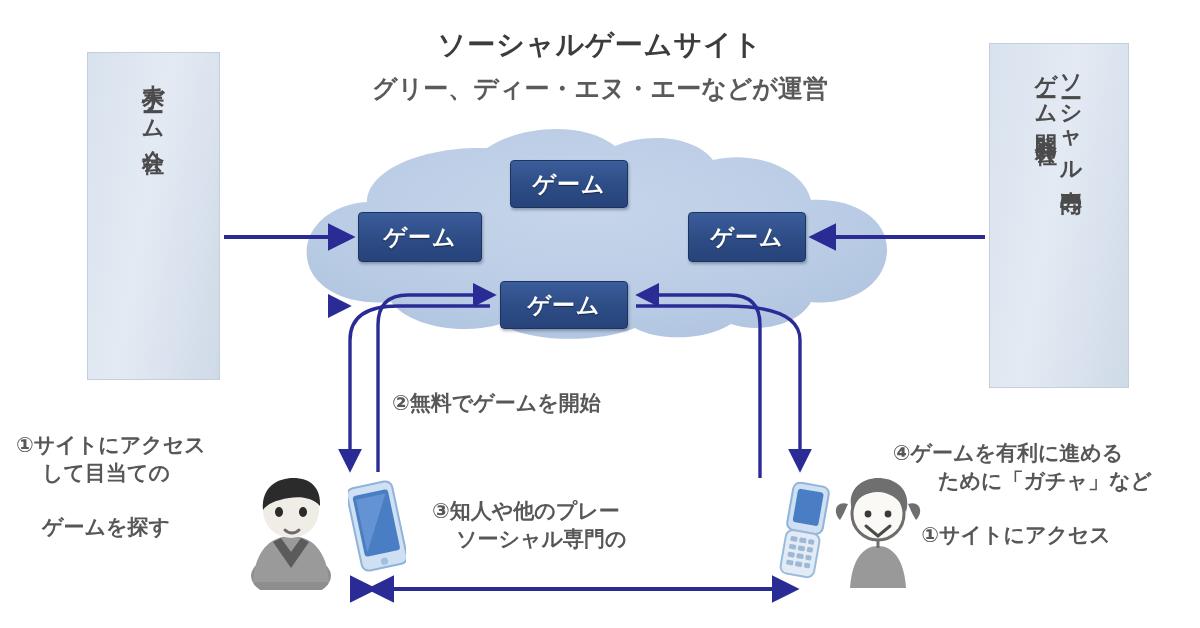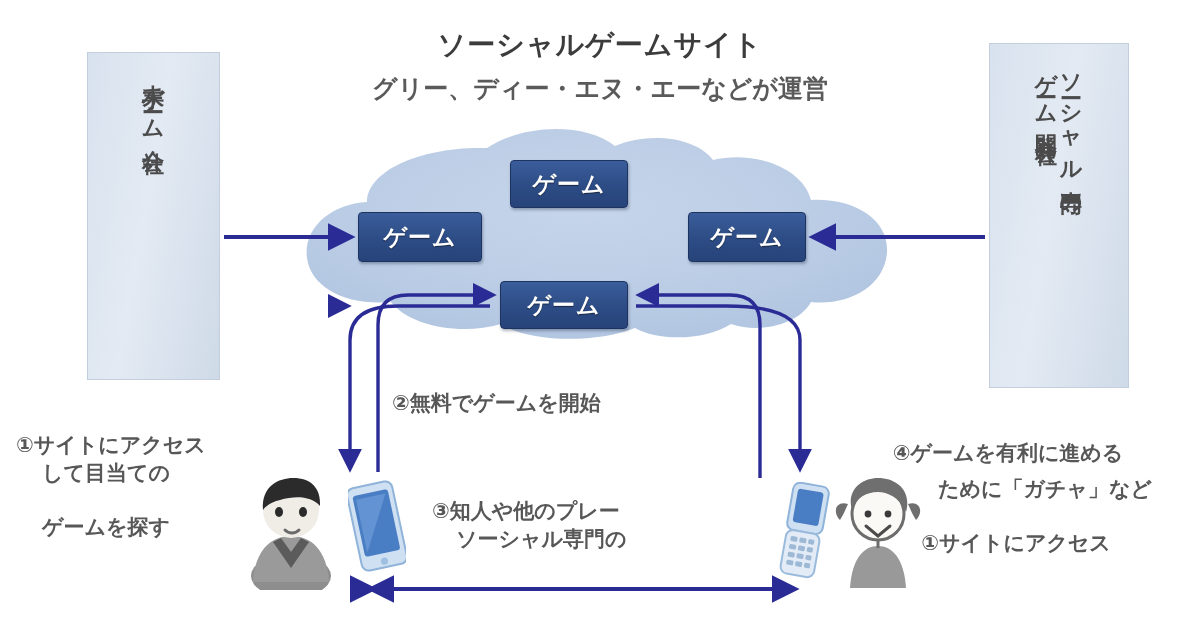--- a/index.html
+++ b/index.html
@@ -95,21 +95,21 @@
     white-space:pre-line;
   }
   #anno-1{left:16px;top:404px;width:310px;text-align:left;}
   #anno-1 .l2{display:block;padding-left:26px;}
   #anno-1 .l3{display:block;padding-left:26px;}
   #anno-2{left:392px;top:362px;width:370px;text-align:left;}
   #anno-3{left:432px;top:470px;width:270px;text-align:left;}
   #anno-3 .l2{display:block;padding-left:24px;}
   #anno-3 .l3{display:block;padding-left:36px;}
   #anno-4{left:822px;top:412px;width:372px;text-align:center;}
-  #anno-4 .l2{display:block;padding-left:74px;margin-top:8px;}
+  #anno-4 .l2{display:block;padding-left:74px;}
   #anno-4 .l3{display:block;padding-left:16px;}
 
   
   .figure{position:absolute;}
   #fig-man{left:243px;top:472px;width:96px;height:118px;}
   #fig-woman{left:828px;top:470px;width:100px;height:120px;}
   #dev-smartphone{position:absolute;left:348px;top:480px;width:58px;height:92px;}
   #dev-featurephone{position:absolute;left:778px;top:482px;width:52px;height:98px;}
 </style>
 </head>

